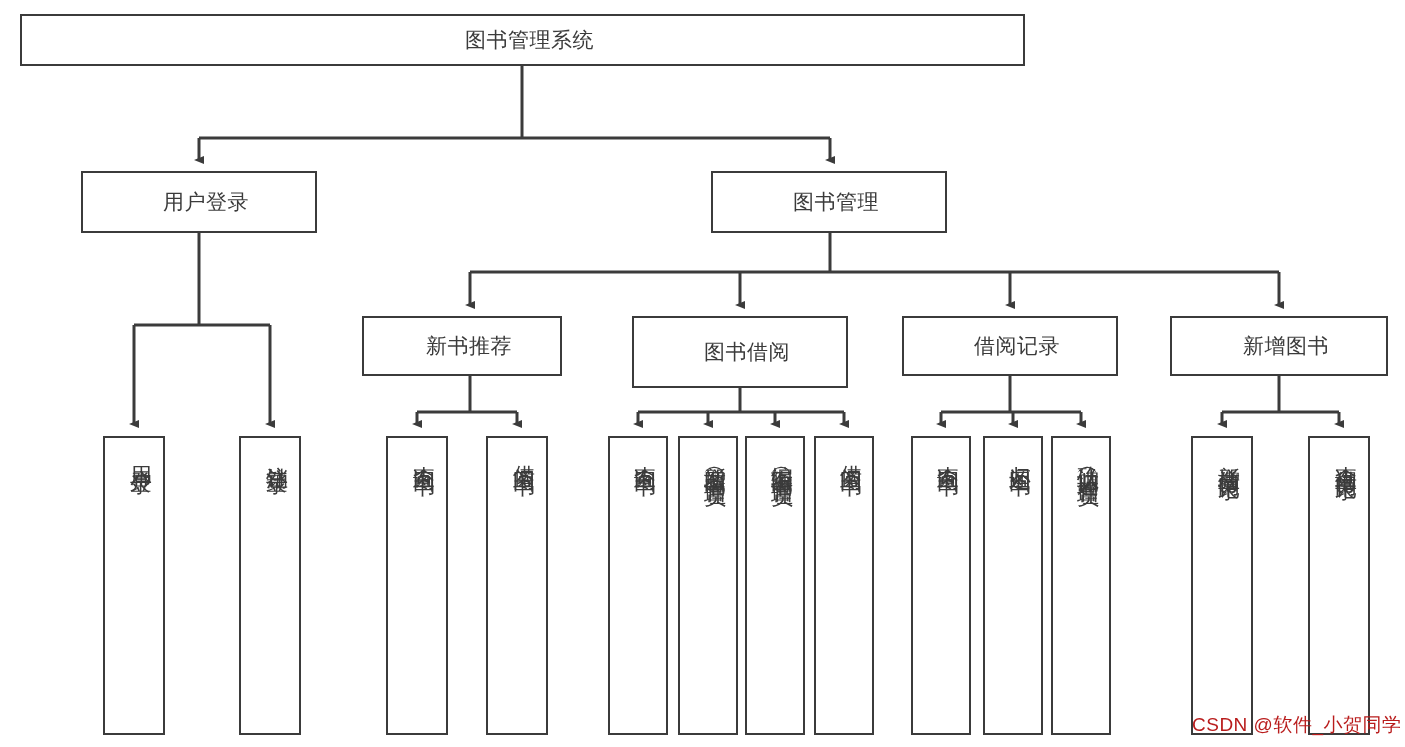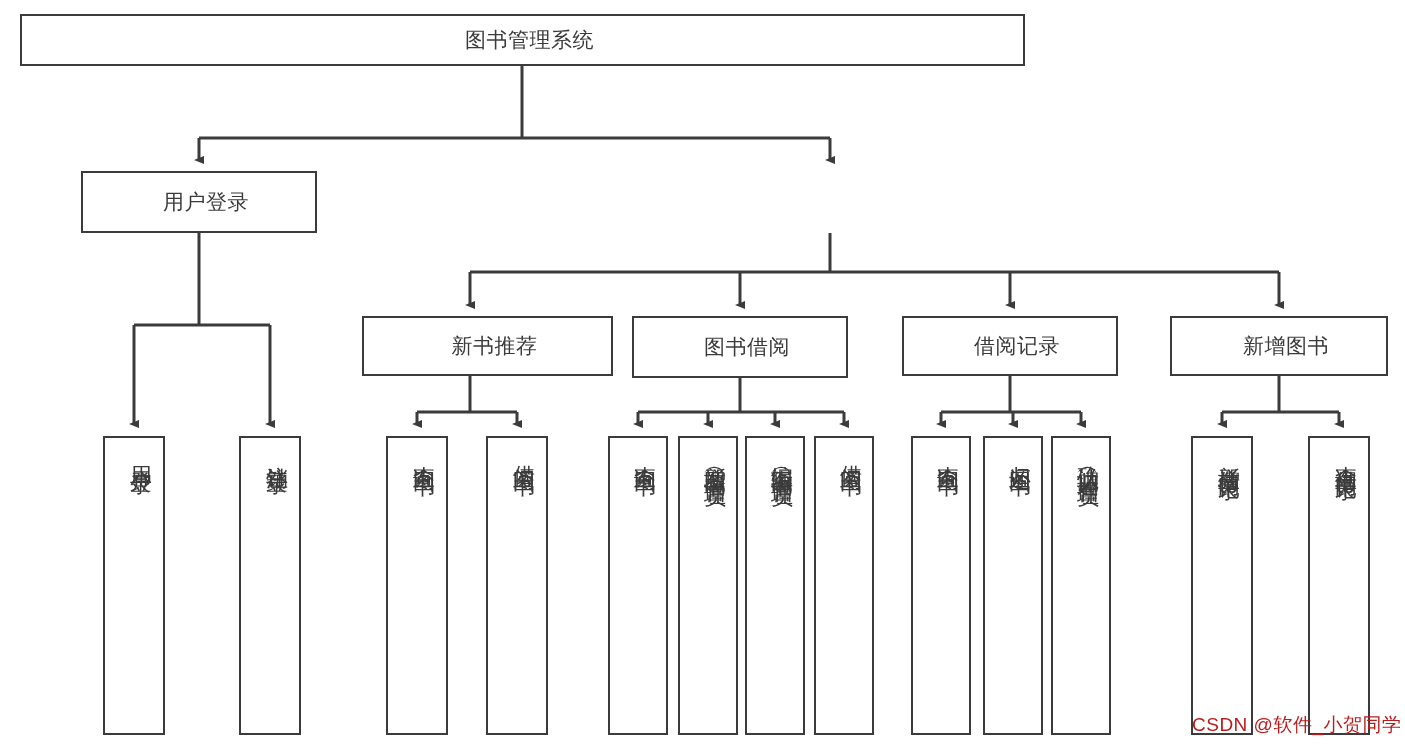--- a/index.html
+++ b/index.html
@@ -121,25 +121,28 @@
     </g>
   </svg>
 
   <div class="node" style="left:20px; top:14px; width:1005px; height:52px;">
     <span class="node-label">图书管理系统</span>
   </div>
 
   <div class="node" style="left:81px; top:171px; width:236px; height:62px;">
     <span class="node-label">用户登录</span>
   </div>
+  <div class="node" style="left:711px; top:171px; width:236px; height:62px;">
+    <span class="node-label">图书管理</span>
+  </div>
 
-  <div class="node" style="left:362px; top:316px; width:251px; height:60px;">
+  <div class="node" style="left:362px; top:316px; width:200px; height:60px;">
     <span class="node-label">新书推荐</span>
   </div>
-  <div class="node" style="left:632px; top:316px; width:216px; height:62px;">
+  <div class="node" style="left:632px; top:316px; width:216px; height:72px;">
     <span class="node-label">图书借阅</span>
   </div>
   <div class="node" style="left:902px; top:316px; width:216px; height:60px;">
     <span class="node-label">借阅记录</span>
   </div>
   <div class="node" style="left:1170px; top:316px; width:218px; height:60px;">
     <span class="node-label">新增图书</span>
   </div>
 
   <div class="node vertical" style="left:103px; top:436px; width:62px; height:299px;">

